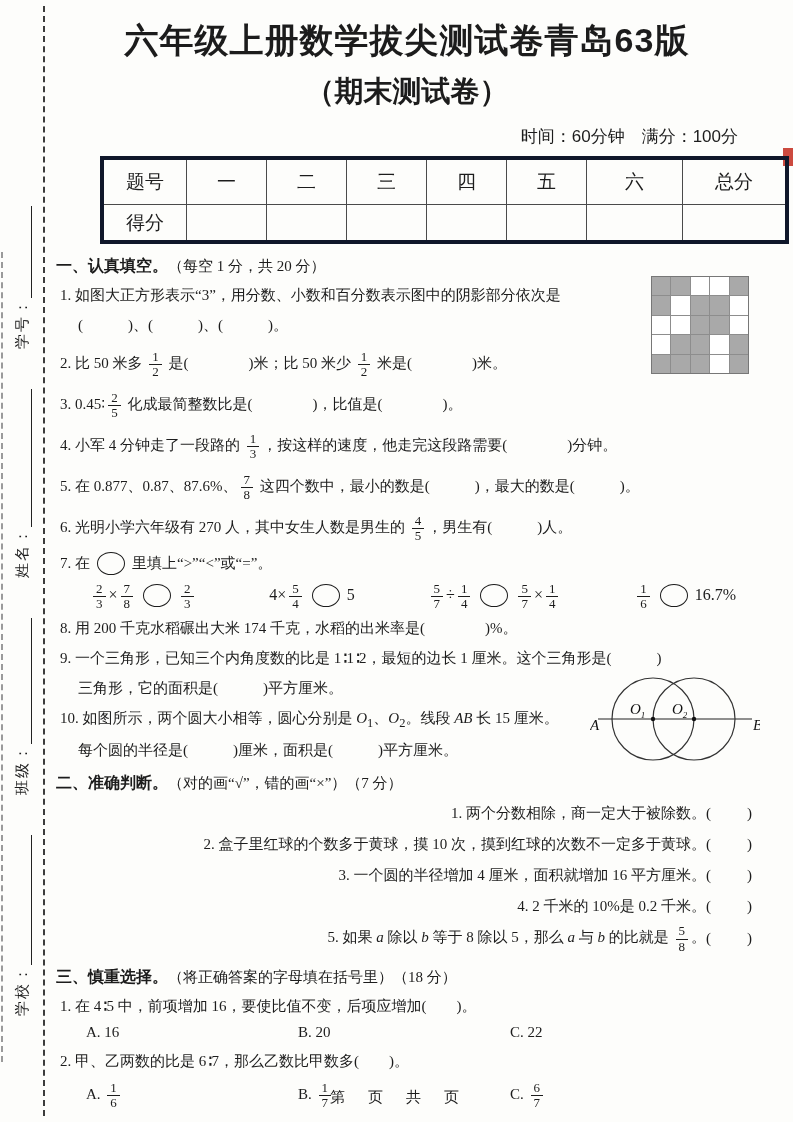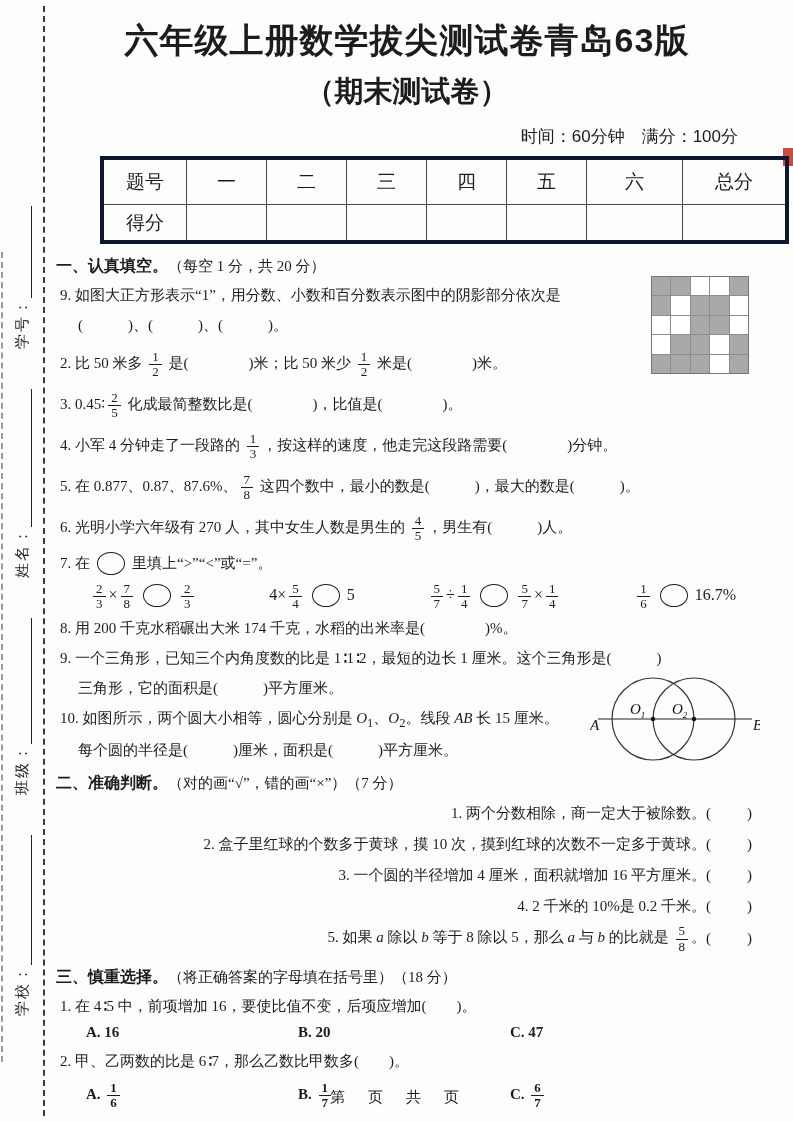--- a/index.html
+++ b/index.html
@@ -40,21 +40,21 @@
         margin:1px 3px;line-height:1.08;font-size:13px;}
   .fn{border-bottom:1px solid #1c1c1c;padding:0 3px;}
   .fd{padding:0 3px;}
   .cmp{display:inline-block;width:26px;height:21px;border:1.3px solid #1c1c1c;border-radius:50%;
        vertical-align:middle;margin:0 7px 2px 7px;}
   .q7row{display:flex;justify-content:space-between;margin:4px 0 0 34px;width:646px;}
   .jrow{display:flex;justify-content:flex-end;align-items:center;margin:9px 0 0 4px;
         font-size:15px;line-height:1.45;padding-right:4px;}
   .jmark{flex:none;letter-spacing:2px;}
   .opts{display:flex;margin:7px 0 0 30px;font-size:15px;}
-  .opt{width:212px;font-weight:bold;}
+  .opt{width:212px;}
   
   .gridfig{position:absolute;left:651px;top:276px;width:98px;height:98px;background:#8d8d8d;
            border:1px solid #777;display:grid;grid-template-columns:repeat(5,1fr);
            grid-template-rows:repeat(5,1fr);gap:1px;box-sizing:border-box;}
   .gcell{background:#fff;}
   .gshade{background:#a9a9a9;}
   .circfig{position:absolute;left:590px;top:666px;width:170px;height:102px;}
   .footer{position:absolute;left:0;right:0;bottom:15px;text-align:center;font-size:15px;letter-spacing:4px;}
 </style>
 </head>
@@ -113,21 +113,21 @@
         <td></td>
         <td></td>
       </tr>
     </tbody>
       </table>
 
     <div class="sec">
       <div class="shead">
         <span class="sh-b">一、认真填空。</span><span class="sh-r">（每空 1 分，共 20 分）</span>
       </div>
-      <div class="q" style="width:585px">9. 如图大正方形表示“1”，用分数、小数和百分数表示图中的阴影部分依次是</div>
+      <div class="q" style="width:585px">1. 如图大正方形表示“3”，用分数、小数和百分数表示图中的阴影部分依次是</div>
       <div class="q cont">(　　　)、(　　　)、(　　　)。</div>
       <div class="q" style="width:575px;margin-top:12px">2. 比 50 米多 <span class="frac">
             <span class="fn">1</span>
             <span class="fd">2</span>
           </span> 是(　　　　)米；比 50 米少 <span class="frac">
             <span class="fn">1</span>
             <span class="fd">2</span>
           </span> 米是(　　　　)米。</div>
       <div class="q" style="margin-top:10px">3. 0.45∶<span class="frac">
             <span class="fn">2</span>
@@ -216,21 +216,21 @@
     </div>
 
     <div class="sec">
       <div class="shead">
         <span class="sh-b">三、慎重选择。</span><span class="sh-r">（将正确答案的字母填在括号里）（18 分）</span>
       </div>
       <div class="q">1. 在 4∶5 中，前项增加 16，要使比值不变，后项应增加(　　)。</div>
       <div class="opts">
         <span class="opt">A. 16</span>
         <span class="opt">B. 20</span>
-        <span class="opt">C. 47</span>
+        <span class="opt">C. 22</span>
       </div>
       <div class="q" style="margin-top:10px">2. 甲、乙两数的比是 6∶7，那么乙数比甲数多(　　)。</div>
       <div class="opts">
         <span class="opt">A. <span class="frac">
               <span class="fn">1</span>
               <span class="fd">6</span>
             </span></span>
         <span class="opt">B. <span class="frac">
               <span class="fn">1</span>
               <span class="fd">7</span>

